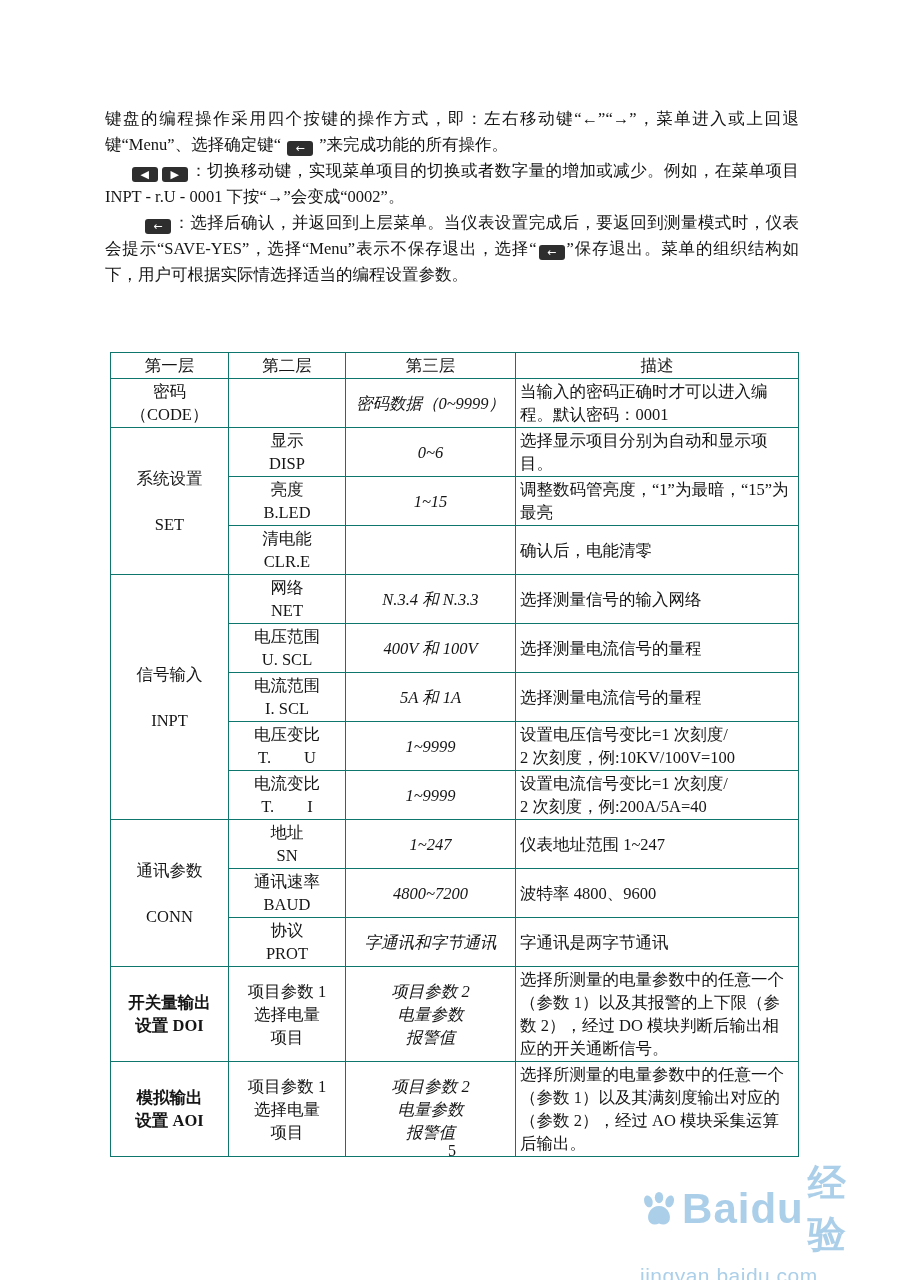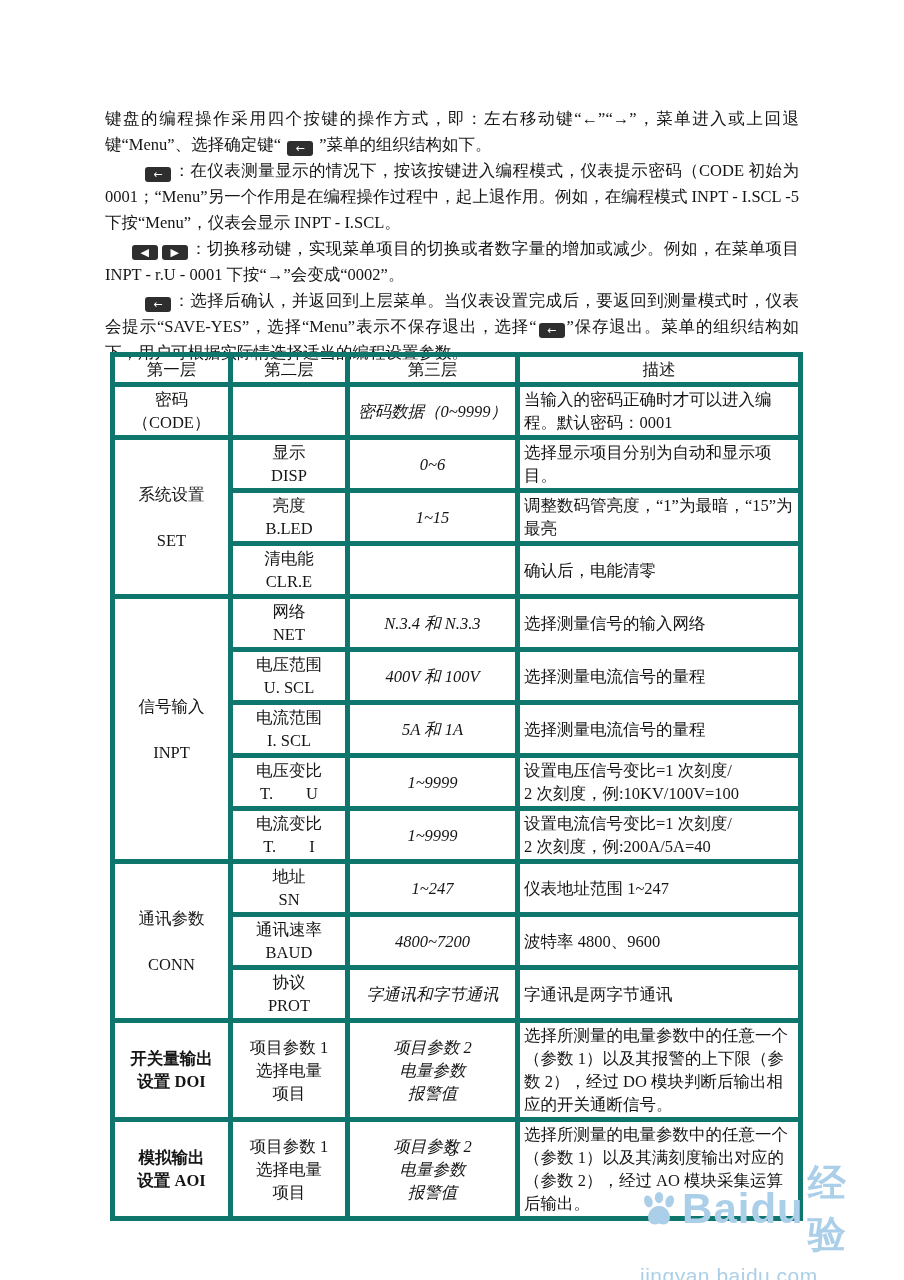--- a/index.html
+++ b/index.html
@@ -50,21 +50,21 @@
     table-layout:fixed;
     font-size:16.5px;
     line-height:23px;
     color:#151515;
   }
   table.menu col.w1{width:118px;}
   table.menu col.w2{width:117px;}
   table.menu col.w3{width:170px;}
   table.menu col.w4{width:283px;}
   table.menu th, table.menu td{
-    border:5px solid #0f766e;
+    border:1px solid #0f766e;
     padding:1px 4px;
     vertical-align:middle;
   }
   table.menu th{
     font-weight:normal;
     text-align:center;
     height:22px;
   }
   table.menu tr{height:47px;}
   table.menu tr.hdr{height:24px;}
@@ -109,22 +109,21 @@
     font-size:21px;
     letter-spacing:0.5px;
   }
 </style>
 </head>
 <body>
 
 <div class="page">
 
   <div class="content">
-    <p class="para"><span>键盘的编程操作采用四个按键的操作方式，即：左右移动键“←”“→”，菜单进入或上回退键“Menu”、选择确定键“ </span><span class="key">←</span><span> ”菜单的组织结构如下。</span></p>
-    <p class="para ind"><span class="key">←</span><span>：在仪表测量显示的情况下，按该按键进入编程模式，仪表提示密码（CODE 初始为 0001；“Menu”另一个作用是在编程操作过程中，起上退作用。例如，在编程模式 INPT - I.SCL -5 下按“Menu”，仪表会显示 INPT - I.SCL。</span></p>
+    <p class="para"><span>键盘的编程操作采用四个按键的操作方式，即：左右移动键“←”“→”，菜单进入或上回退键“Menu”、选择确定键“ </span><span class="key">←</span><span> ”来完成功能的所有操作。</span></p>
     <p class="para ind2"><span class="key">◀</span><span class="key">▶</span><span>：切换移动键，实现菜单项目的切换或者数字量的增加或减少。例如，在菜单项目 INPT - r.U - 0001 下按“→”会变成“0002”。</span></p>
     <p class="para ind"><span class="key">←</span><span>：选择后确认，并返回到上层菜单。当仪表设置完成后，要返回到测量模式时，仪表会提示“SAVE-YES”，选择“Menu”表示不保存退出，选择“</span><span class="key">←</span><span>”保存退出。菜单的组织结构如下，用户可根据实际情选择适当的编程设置参数。</span></p>
   </div>
 
   <table class="menu">
     <colgroup>
         <col class="w1">
         <col class="w2">
         <col class="w3">
         <col class="w4">

